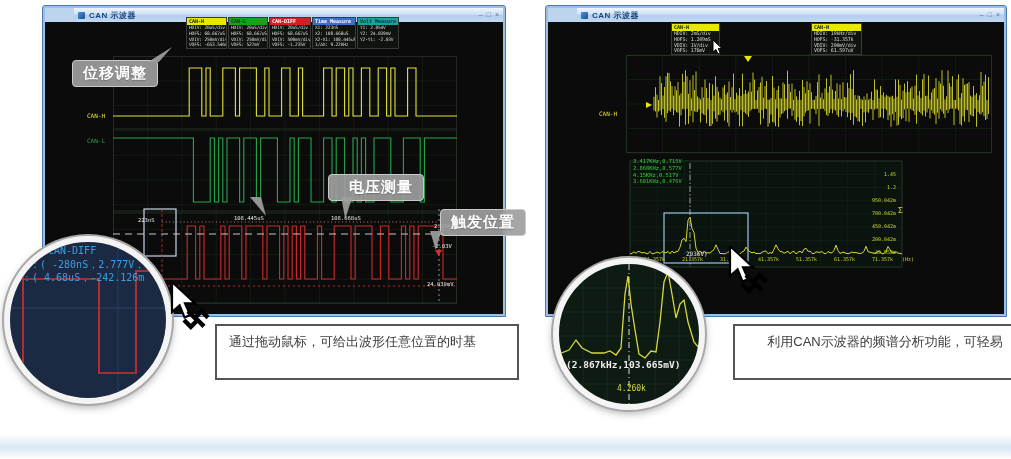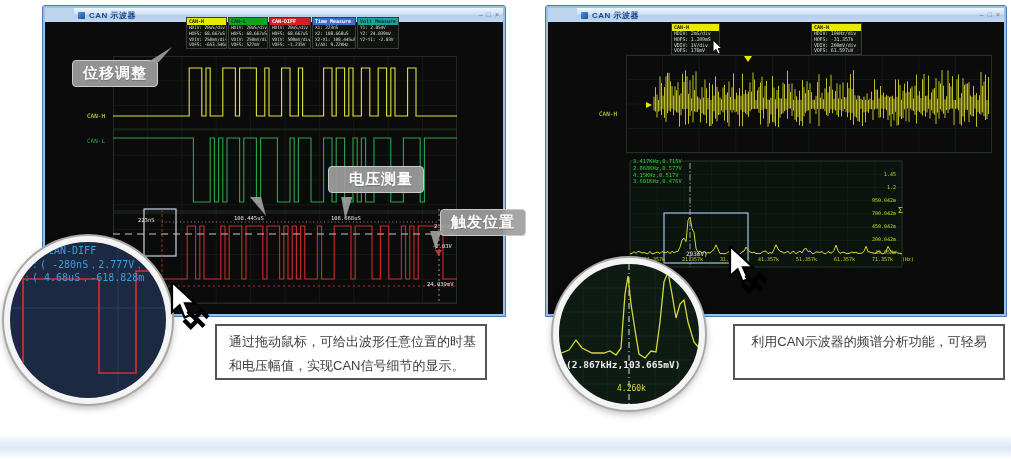--- a/index.html
+++ b/index.html
@@ -31,21 +31,21 @@
   .chlab{position:absolute;font-family:"DejaVu Sans Mono",monospace;font-size:6px;z-index:3;}
   .meas{position:absolute;font-family:"DejaVu Sans Mono",monospace;font-size:5.5px;color:#e8e8e8;z-index:3;white-space:nowrap;}
   .axlab{position:absolute;font-family:"DejaVu Sans Mono",monospace;font-size:5px;color:#c8d820;z-index:3;white-space:nowrap;}
   .greenlist div{font-family:"DejaVu Sans Mono",monospace;font-size:5.4px;line-height:6.8px;color:#35d435;white-space:nowrap;}
   
   .callout{position:absolute;background:rgba(158,158,158,.92);border:1px solid #c9c9c9;
            border-radius:4px;color:#fff;font-size:15px;font-weight:bold;letter-spacing:1px;
            padding:3px 10px;z-index:6;white-space:nowrap;text-shadow:0 1px 1px rgba(0,0,0,.25);}
   .tail{position:absolute;background:rgba(158,158,158,.92);z-index:6;}
   
-  .caption{position:absolute;width:272px;height:56px;background:#fff;border:2px solid #555;
+  .caption{position:absolute;width:304px;height:56px;background:#fff;border:2px solid #555;
            z-index:7;padding:4px 12px;box-sizing:border-box;}
   .caption div{font-size:13px;line-height:24px;color:#3c3c3c;white-space:nowrap;}
   
   .mag{position:absolute;border-radius:50%;border:6px solid #f4f4f4;
        box-shadow:0 0 0 2px #a8a8a8,0 3px 8px rgba(0,0,0,.35);overflow:hidden;z-index:10;}
   .magL{left:4px;top:236px;width:156px;height:156px;background:#1b2a42;}
   .magR{left:553px;top:258px;width:140px;height:140px;background:#0d1b13;}
   .magtxt{position:absolute;font-family:"DejaVu Sans Mono",monospace;white-space:nowrap;}
   .cursor{position:absolute;z-index:12;}
 </style>
@@ -145,21 +145,21 @@
     <div class="meas" style="left:191px;top:209px;">108.445uS</div>
     <div class="meas" style="left:288px;top:209px;">108.668uS</div>
     <div class="meas" style="left:391px;top:217px;">2.054V</div>
     <div class="meas" style="left:389px;top:237px;">-2.03V</div>
     <div class="meas" style="left:384px;top:275px;">24.039mV</div>
   </div>
 
   <div class="callout" style="left:72px;top:60px;">位移调整</div>
   <div class="tail" style="left:148px;top:47px;width:24px;height:15px;clip-path:polygon(0 100%,100% 0,45% 100%);"></div>
   <div class="tail" style="left:246px;top:197px;width:20px;height:19px;clip-path:polygon(20% 0,75% 0,100% 100%);"></div>
-  <div class="callout" style="left:328px;top:166px;padding-left:20px;">电压测量</div>
+  <div class="callout" style="left:328px;top:174px;padding-left:20px;">电压测量</div>
   <div class="tail" style="left:338px;top:197px;width:16px;height:22px;clip-path:polygon(20% 0,90% 0,45% 100%);"></div>
   <div class="callout" style="left:414px;top:209px;margin-left:26px;">触发位置</div>
   <div class="tail" style="left:428px;top:231px;width:14px;height:19px;clip-path:polygon(15% 0,95% 0,55% 100%);"></div>
 
   <div class="win" style="left:545px;top:5px;width:460px;height:310px;">
     <div class="titlebar">
       <span class="ticon"></span>
       <span class="ttext">CAN 示波器</span>
       <span class="wctrl">–</span>
       <span class="wctrl">□</span>
@@ -264,21 +264,21 @@
 
   <div class="mag magL">
     <svg width="156" height="156" viewBox="0 0 156 156">
       <line x1="0" y1="66" x2="156" y2="66" stroke="#2b4566" stroke-width="1"></line>
       <line x1="108" y1="0" x2="108" y2="156" stroke="#2b4566" stroke-width="0.8"></line>
       <line x1="13" y1="20" x2="13" y2="156" stroke="#d82f2f" stroke-width="1.6"></line>
       <path d="M13,37 H89 V131 H126 V29 H170" fill="none" stroke="#d82f2f" stroke-width="1.6"></path>
     </svg>
     <div class="magtxt" style="left:38px;top:3px;font-size:10px;color:#3aa0e0;">CAN-DIFF</div>
     <div class="magtxt" style="left:20px;top:16px;font-size:10px;color:#3aa0e0;">：( -280nS，2.777V，</div>
-    <div class="magtxt" style="left:12px;top:29px;font-size:10px;color:#3aa0e0;">：( 4.68uS，-618.828m</div>
+    <div class="magtxt" style="left:12px;top:29px;font-size:10px;color:#3aa0e0;">：( 4.68uS，-242.126m</div>
   </div>
 
   <div class="mag magR">
     <svg width="140" height="140" viewBox="0 0 140 140">
       <g stroke="#1e3526" stroke-width="0.6">
         <line x1="0" y1="24" x2="140" y2="24"></line>
           <line x1="0" y1="48" x2="140" y2="48"></line>
         <line x1="0" y1="72" x2="140" y2="72"></line>
           <line x1="0" y1="96" x2="140" y2="96"></line>
         <line x1="0" y1="120" x2="140" y2="120"></line>
@@ -309,21 +309,20 @@
     </svg>
   </div>
   <div class="cursor" style="left:712px;top:40px;">
     <svg width="13" height="17" viewBox="0 0 13 17">
       <polygon points="1,0 1,12 4,9.5 6,14 8.2,13 6.2,8.6 10,8.6" fill="#fff" stroke="#000" stroke-width="1"></polygon>
     </svg>
   </div>
 
   <div class="caption" style="left:215px;top:324px;">
     <div>通过拖动鼠标，可给出波形任意位置的时基</div>
-    <div>和电压幅值，实现CAN信号细节的显示。</div>
   </div>
   <div class="caption" style="left:733px;top:324px;text-align:center;">
     <div>利用CAN示波器的频谱分析功能，可轻易</div>
   </div>
 
   <div style="position:absolute;left:0;top:434px;width:1011px;height:25px;z-index:0;
               background:linear-gradient(180deg,rgba(255,255,255,0) 0%,#d9e7f6 55%,rgba(255,255,255,0) 100%);"></div>
 </div>
 
 </body></html>

